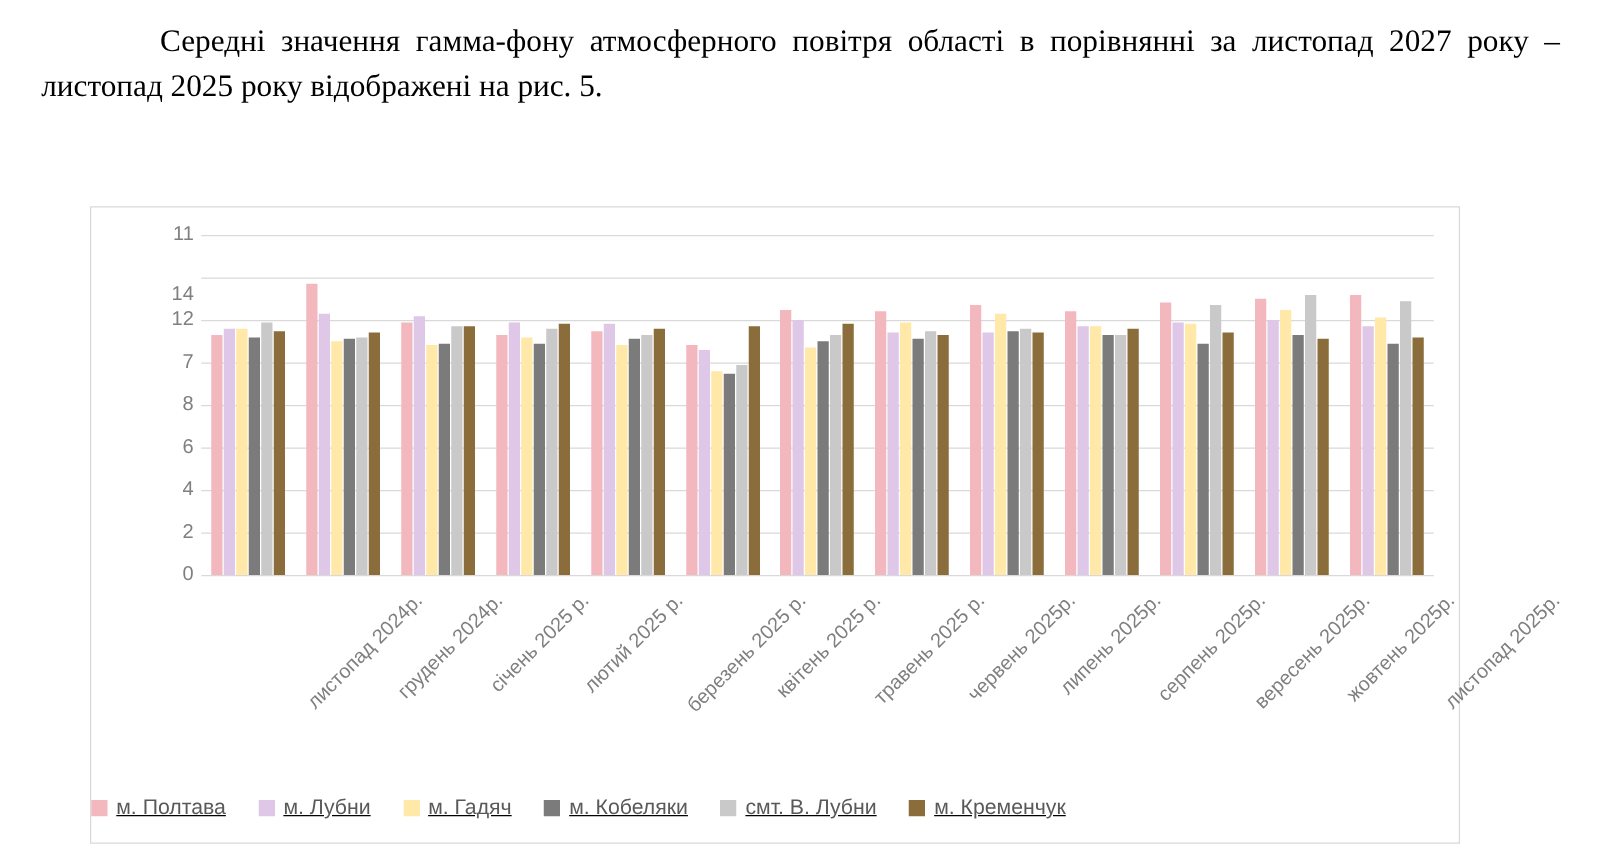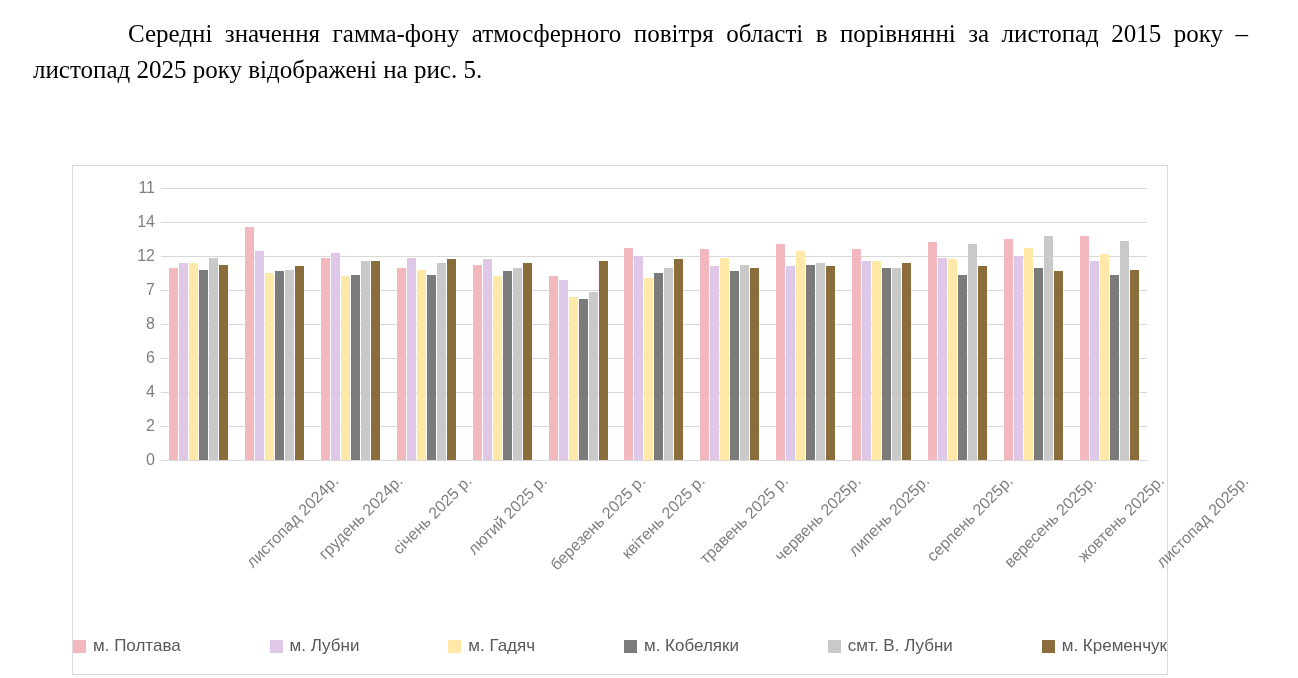--- a/index.html
+++ b/index.html
@@ -129,57 +129,58 @@
     text-align: right;
   }
 
   
   .legend {
     position: absolute;
     left: 0;
     right: 0;
     bottom: 18px;
     display: flex;
-    justify-content: space-between;
+    justify-content: flex-start;
     align-items: center;
-    gap: 38px;
+    gap: 26px;
     flex-wrap: wrap;
+    text-decoration: underline;
   }
   .legend-item {
     display: flex;
     align-items: center;
     gap: 7px;
   }
   .legend-swatch {
     width: 13px;
     height: 13px;
   }
   .legend-text {
     font-family: "Liberation Sans", sans-serif;
     font-size: 17px;
     color: #595959;
     white-space: nowrap;
   }
 </style>
 </head>
 <body>
 
-<div class="intro">Середні значення гамма-фону атмосферного повітря області в порівнянні за листопад 2015 року – листопад 2025 року відображені на рис. 5.</div>
+<div class="intro">Середні значення гамма-фону атмосферного повітря області в порівнянні за листопад 2027 року – листопад 2025 року відображені на рис. 5.</div>
 
 <div class="chart-frame">
   <div class="plot-wrap">
     <div class="y-labels" id="y-labels">
         <div class="y-label" style="top: 272px;">0</div>
         <div class="y-label" style="top: 238px;">2</div>
         <div class="y-label" style="top: 204px;">4</div>
         <div class="y-label" style="top: 170px;">6</div>
         <div class="y-label" style="top: 136px;">8</div>
         <div class="y-label" style="top: 102px;">7</div>
         <div class="y-label" style="top: 68px;">12</div>
-        <div class="y-label" style="top: 34px;">14</div>
+        <div class="y-label" style="top: 48px;">14</div>
         <div class="y-label" style="top: 0px;">11</div>
       </div>
     <div class="grid" id="grid">
         <div class="gridline" style="top: 272px;"></div>
         <div class="gridline" style="top: 238px;"></div>
         <div class="gridline" style="top: 204px;"></div>
         <div class="gridline" style="top: 170px;"></div>
         <div class="gridline" style="top: 136px;"></div>
         <div class="gridline" style="top: 102px;"></div>
         <div class="gridline" style="top: 68px;"></div>

